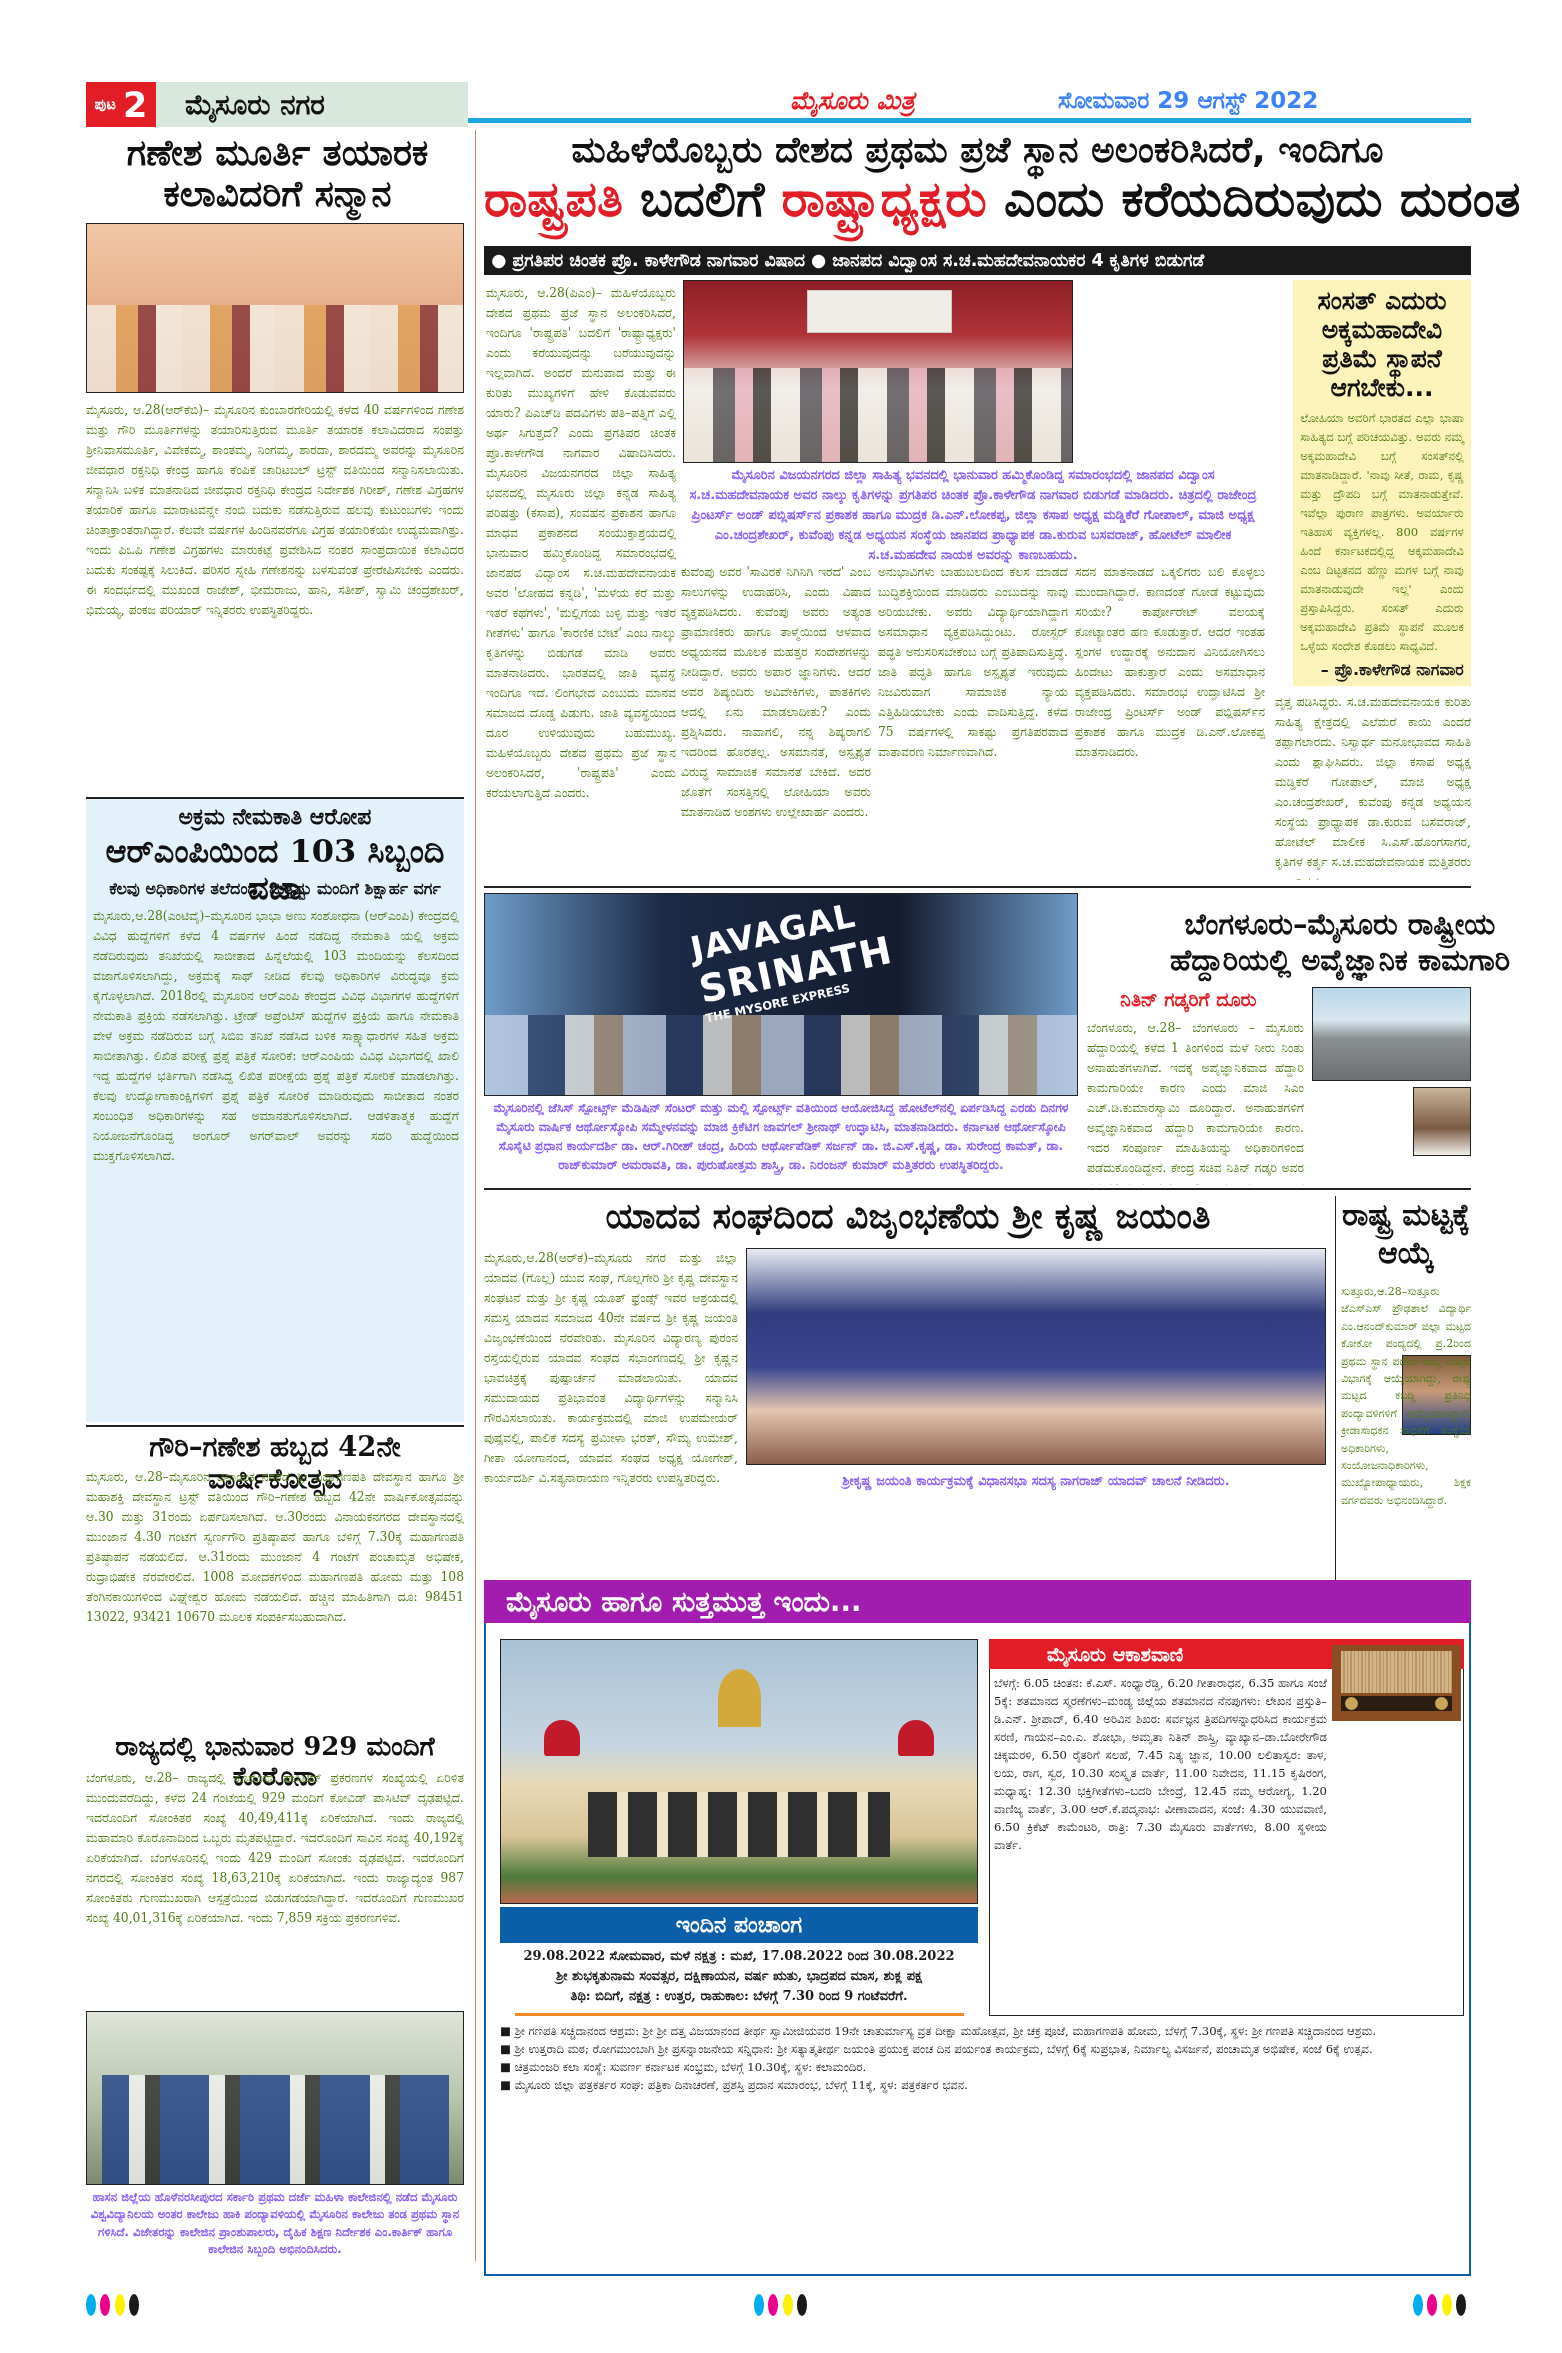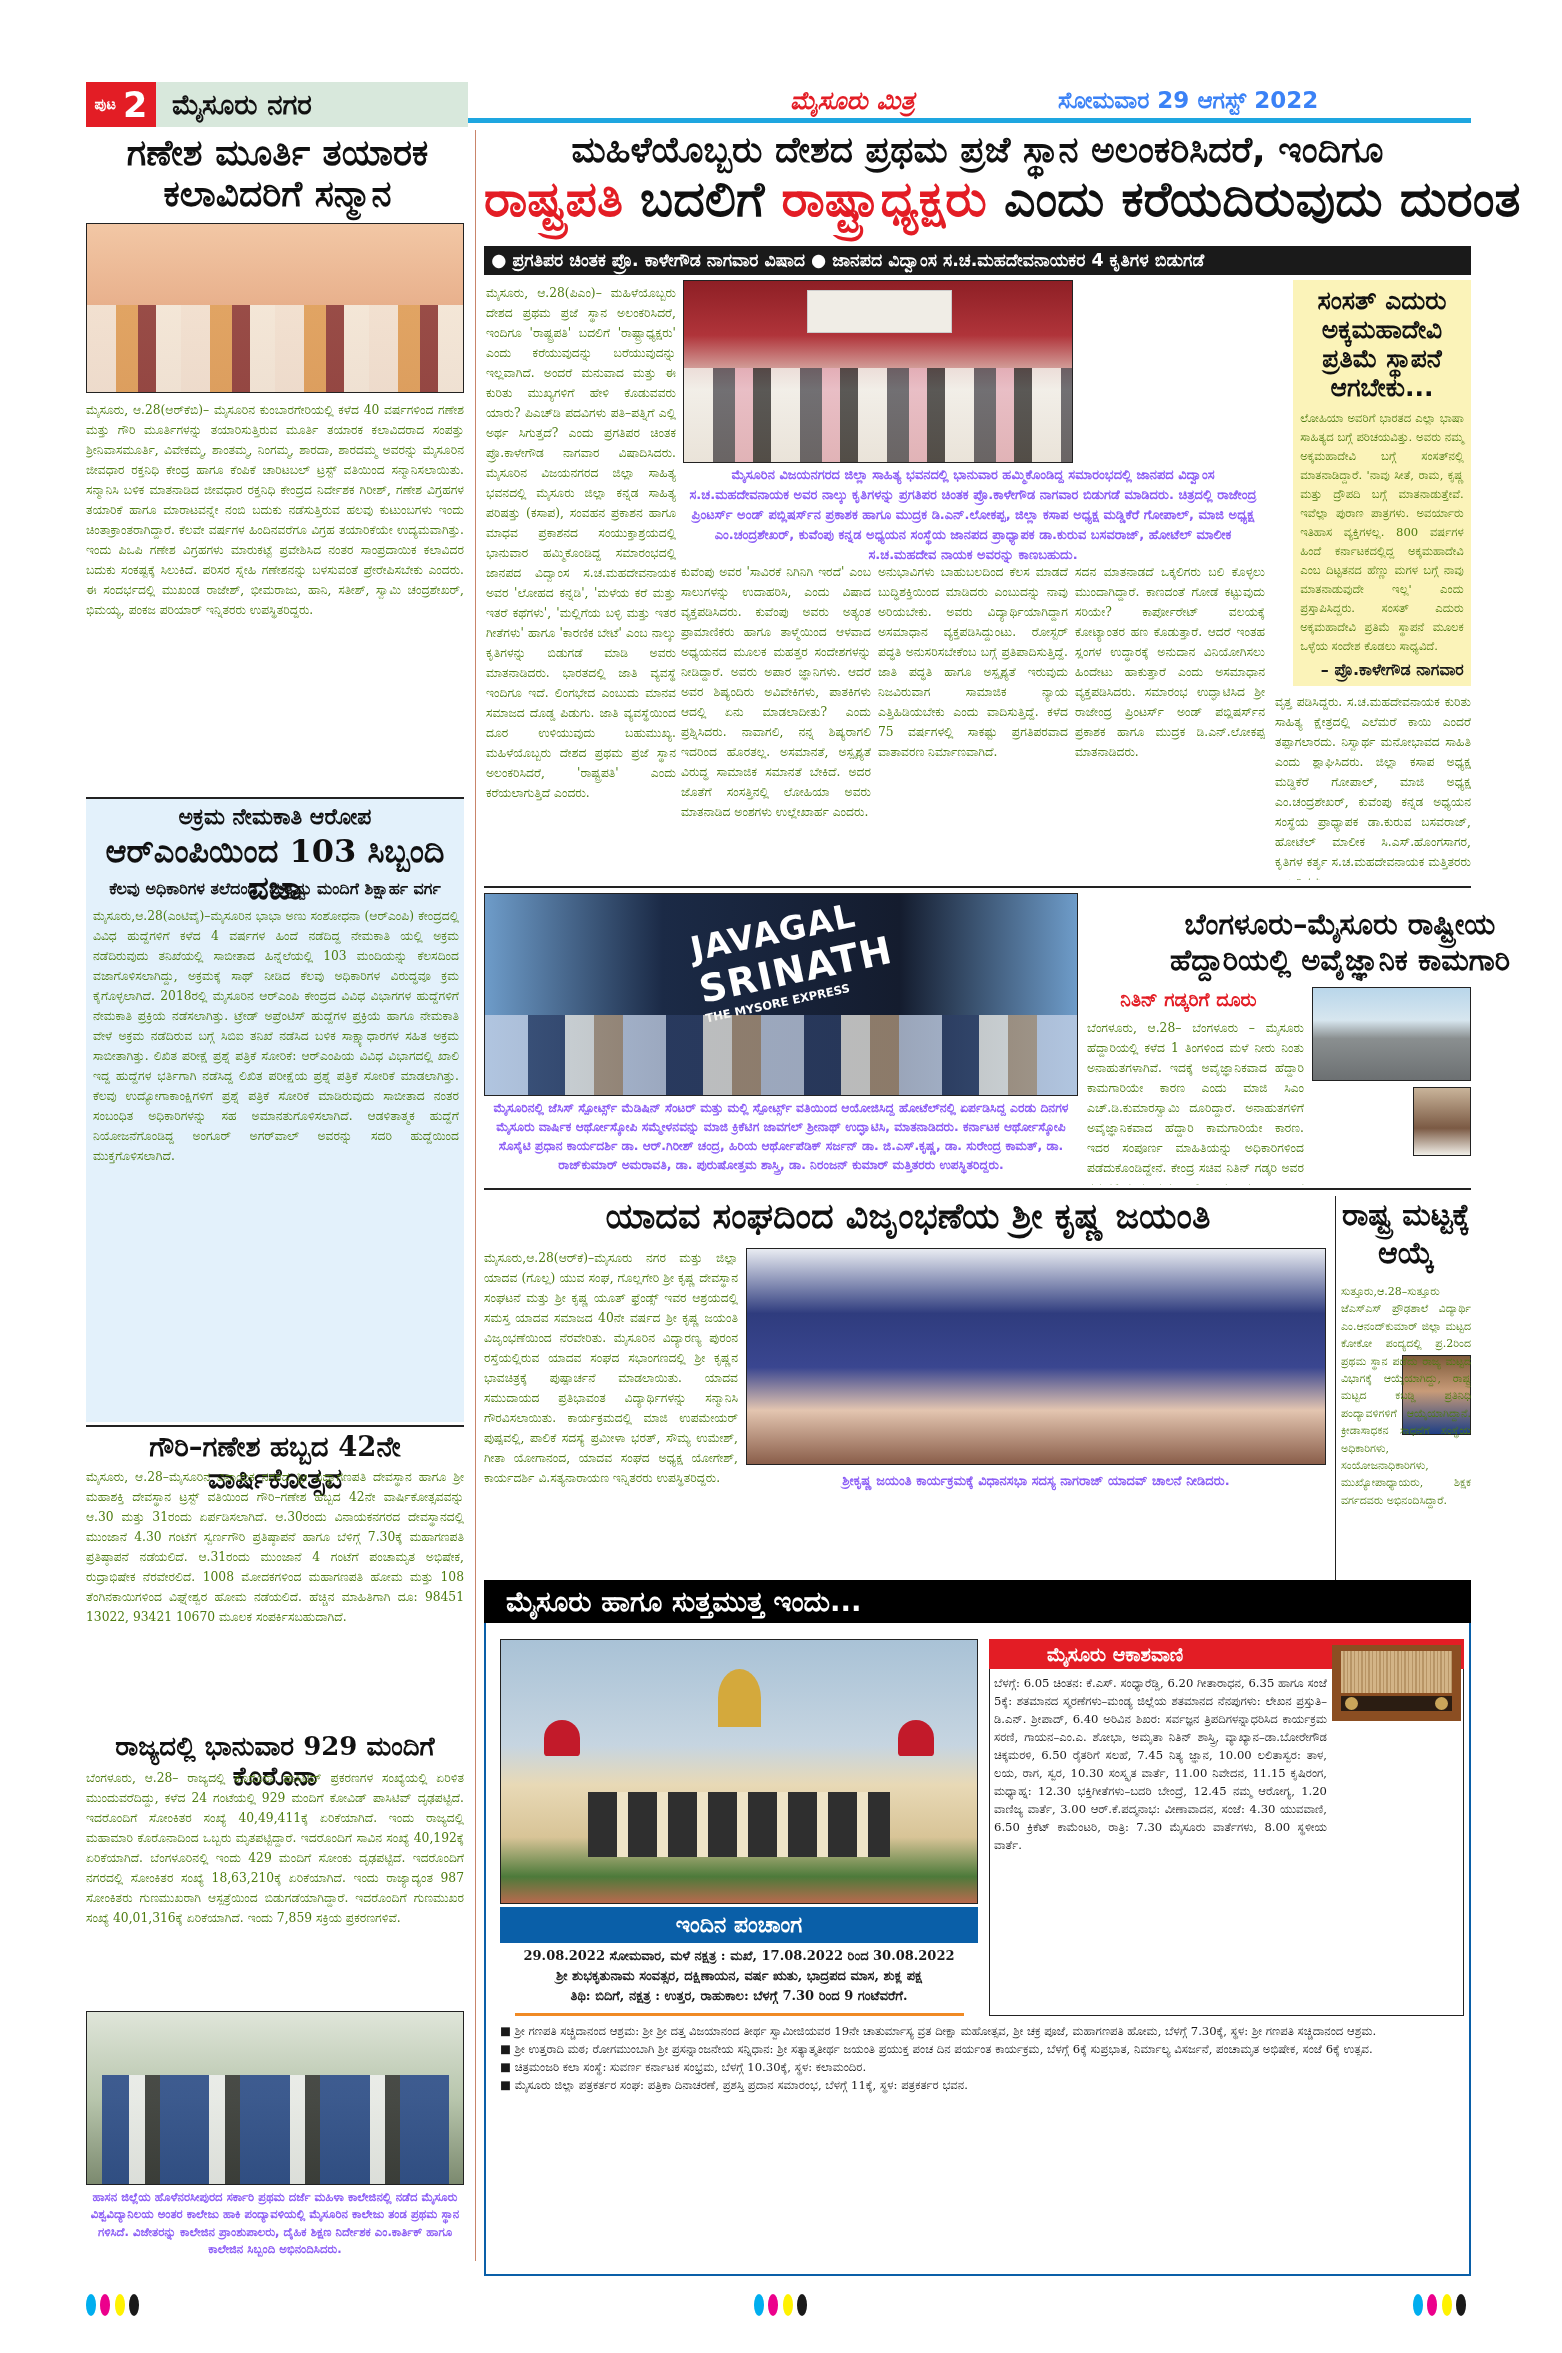--- a/index.html
+++ b/index.html
@@ -18,21 +18,21 @@
   .col-text { position: absolute; }
   .reg-dot { display: inline-block; width: 10px; height: 22px; border-radius: 50%; margin-right: 4.3px; }
 </style>
 </head>
 <body>
 
 <div class="abs" style="left:86px;top:82px;width:70px;height:45px;background:#e31d25;display:flex;align-items:center;justify-content:center;gap:7.2px;">
   <span class="sans" style="color:#fff;font-size:14.5px;font-weight:bold;">ಪುಟ</span>
   <span class="sans" style="color:#fff;font-size:35px;font-weight:bold;">2</span>
 </div>
-<div class="abs" style="left:156px;top:82px;width:312px;height:45px;background:#d8e8dc;display:flex;align-items:center;padding-left:16px;">
+<div class="abs" style="left:156px;top:82px;width:312px;height:45px;background:#d8e8dc;display:flex;align-items:center;padding-left:29px;">
   <span class="sans" style="font-size:27.5px;font-weight:bold;color:#111;">ಮೈಸೂರು ನಗರ</span>
 </div>
 <div class="abs sans" style="left:790px;top:86px;font-size:25px;font-weight:bold;color:#e31d25;font-style:italic;">ಮೈಸೂರು ಮಿತ್ರ</div>
 <div class="abs sans" style="left:1058px;top:87px;font-size:23px;font-weight:bold;color:#3b82f6;">ಸೋಮವಾರ 29 ಆಗಸ್ಟ್ 2022</div>
 <div class="abs" style="left:468px;top:118px;width:1003px;height:5px;background:#1ea6e0;"></div>
 
 <div class="rule-v" style="left:475px;top:130px;height:2131px;"></div>
 
 <div class="abs headline" style="left:91px;top:132px;width:373px;font-size:36px;font-weight:bold;">ಗಣೇಶ ಮೂರ್ತಿ ತಯಾರಕ ಕಲಾವಿದರಿಗೆ ಸನ್ಮಾನ</div>
 
@@ -114,21 +114,21 @@
 <div class="col-text body-text small" style="left:484px;top:1248px;width:254px;height:355px;overflow:hidden;">ಮೈಸೂರು,ಆ.28(ಆರ್‌ಕೆ)–ಮೈಸೂರು ನಗರ ಮತ್ತು ಜಿಲ್ಲಾ ಯಾದವ (ಗೊಲ್ಲ) ಯುವ ಸಂಘ, ಗೊಲ್ಲಗೇರಿ ಶ್ರೀ ಕೃಷ್ಣ ದೇವಸ್ಥಾನ ಸಂಘಟನೆ ಮತ್ತು ಶ್ರೀ ಕೃಷ್ಣ ಯೂತ್ ಫ್ರೆಂಡ್ಸ್ ಇವರ ಆಶ್ರಯದಲ್ಲಿ ಸಮಸ್ತ ಯಾದವ ಸಮಾಜದ 40ನೇ ವರ್ಷದ ಶ್ರೀ ಕೃಷ್ಣ ಜಯಂತಿ ವಿಜೃಂಭಣೆಯಿಂದ ನೆರವೇರಿತು. ಮೈಸೂರಿನ ವಿದ್ಯಾರಣ್ಯ ಪುರಂನ ರಸ್ತೆಯಲ್ಲಿರುವ ಯಾದವ ಸಂಘದ ಸಭಾಂಗಣದಲ್ಲಿ ಶ್ರೀ ಕೃಷ್ಣನ ಭಾವಚಿತ್ರಕ್ಕೆ ಪುಷ್ಪಾರ್ಚನೆ ಮಾಡಲಾಯಿತು. ಯಾದವ ಸಮುದಾಯದ ಪ್ರತಿಭಾವಂತ ವಿದ್ಯಾರ್ಥಿಗಳನ್ನು ಸನ್ಮಾನಿಸಿ ಗೌರವಿಸಲಾಯಿತು. ಕಾರ್ಯಕ್ರಮದಲ್ಲಿ ಮಾಜಿ ಉಪಮೇಯರ್ ಪುಷ್ಪವಲ್ಲಿ, ಪಾಲಿಕೆ ಸದಸ್ಯೆ ಪ್ರಮೀಳಾ ಭರತ್, ಸೌಮ್ಯ ಉಮೇಶ್, ಗೀತಾ ಯೋಗಾನಂದ, ಯಾದವ ಸಂಘದ ಅಧ್ಯಕ್ಷ ಯೋಗೇಶ್, ಕಾರ್ಯದರ್ಶಿ ವಿ.ಸತ್ಯನಾರಾಯಣ ಇನ್ನಿತರರು ಉಪಸ್ಥಿತರಿದ್ದರು.</div>
 <div class="photo" style="left:746px;top:1248px;width:580px;height:217px;background:linear-gradient(180deg,#e9ecf2 0%,#2f3c7e 30%,#3a4690 55%,#e3c5b0 75%,#8a5e4a 100%);"></div>
 <div class="caption" style="left:746px;top:1470px;width:580px;font-size:13px;">ಶ್ರೀಕೃಷ್ಣ ಜಯಂತಿ ಕಾರ್ಯಕ್ರಮಕ್ಕೆ ವಿಧಾನಸಭಾ ಸದಸ್ಯ ನಾಗರಾಜ್ ಯಾದವ್ ಚಾಲನೆ ನೀಡಿದರು.</div>
 <div class="col-text body-text small" style="left:746px;top:1494px;width:580px;height:87px;"></div>
 
 <div class="abs headline" style="left:1341px;top:1196px;width:130px;font-size:30px;line-height:38px;">ರಾಷ್ಟ್ರ ಮಟ್ಟಕ್ಕೆ ಆಯ್ಕೆ</div>
 <div class="photo" style="left:1402px;top:1355px;width:69px;height:80px;background:linear-gradient(180deg,#7d5a3a 0%,#c89b78 45%,#1e3f86 100%);"></div>
 <div class="col-text body-text small" style="left:1341px;top:1283px;width:130px;height:297px;overflow:hidden;font-size:11px;line-height:17.4px;">ಸುತ್ತೂರು,ಆ.28–ಸುತ್ತೂರು ಜೆಎಸ್‌ಎಸ್ ಪ್ರೌಢಶಾಲೆ ವಿದ್ಯಾರ್ಥಿ ಎಂ.ಆನಂದ್‌ಕುಮಾರ್ ಜಿಲ್ಲಾ ಮಟ್ಟದ ಕೋಕೋ ಪಂದ್ಯದಲ್ಲಿ ಪ್ರ.2ರಿಂದ ಪ್ರಥಮ ಸ್ಥಾನ ಪಡೆದು ರಾಜ್ಯ ಮಟ್ಟದ ವಿಭಾಗಕ್ಕೆ ಆಯ್ಕೆಯಾಗಿದ್ದು, ರಾಷ್ಟ್ರ ಮಟ್ಟದ ಕಬಡ್ಡಿ ಪ್ರತಿನಿಧಿ ಪಂದ್ಯಾವಳಿಗಳಿಗೆ ಆಯ್ಕೆಯಾಗಿದ್ದಾನೆ. ಕ್ರೀಡಾಸಾಧಕನ ಸಾಧನೆಗೆ ಸಂಸ್ಥೆಯ ಅಧಿಕಾರಿಗಳು, ಸಂಯೋಜನಾಧಿಕಾರಿಗಳು, ಮುಖ್ಯೋಪಾಧ್ಯಾಯರು, ಶಿಕ್ಷಕ ವರ್ಗದವರು ಅಭಿನಂದಿಸಿದ್ದಾರೆ.</div>
 
 <div class="abs" style="left:484px;top:1580px;width:987px;height:696px;border:2.9px solid #0a5fa8;border-top:none;"></div>
-<div class="abs sans" style="left:484px;top:1580px;width:987px;height:43px;background:#000000;color:#fff;font-size:27.5px;font-weight:bold;line-height:43px;padding-left:22px;">ಮೈಸೂರು ಹಾಗೂ ಸುತ್ತಮುತ್ತ ಇಂದು...</div>
+<div class="abs sans" style="left:484px;top:1580px;width:987px;height:43px;background:#a21caf;color:#fff;font-size:27.5px;font-weight:bold;line-height:43px;padding-left:22px;">ಮೈಸೂರು ಹಾಗೂ ಸುತ್ತಮುತ್ತ ಇಂದು...</div>
 
 <div class="photo" style="left:500px;top:1639px;width:478px;height:265px;background:linear-gradient(180deg,#a9c2d6 0%,#c6d5e1 40%,#e8d9b6 55%,#d8c497 75%,#4d7a3a 90%,#b86a4e 100%);">
   <div style="position:absolute;left:217px;top:29px;width:43px;height:58px;background:#d4a93c;border-radius:50% 50% 0 0;"></div>
   <div style="position:absolute;left:43px;top:80px;width:36px;height:36px;background:#c21a2a;border-radius:50% 50% 10% 10%;"></div>
   <div style="position:absolute;right:43px;top:80px;width:36px;height:36px;background:#c21a2a;border-radius:50% 50% 10% 10%;"></div>
   <div style="position:absolute;left:87px;right:87px;top:152px;height:65px;background:repeating-linear-gradient(90deg,#2f2f2f 0 29px,#efe4c7 29px 40px);"></div>
 </div>
 
 <div class="abs sans" style="left:500px;top:1907px;width:478px;height:36px;background:#0a5fa8;color:#fff;font-size:22px;font-weight:bold;text-align:center;line-height:36px;">ಇಂದಿನ ಪಂಚಾಂಗ</div>
 <div class="abs" style="left:500px;top:1946px;width:478px;text-align:center;font-family:'DejaVu Serif',serif;font-weight:bold;font-size:13px;line-height:20px;">

